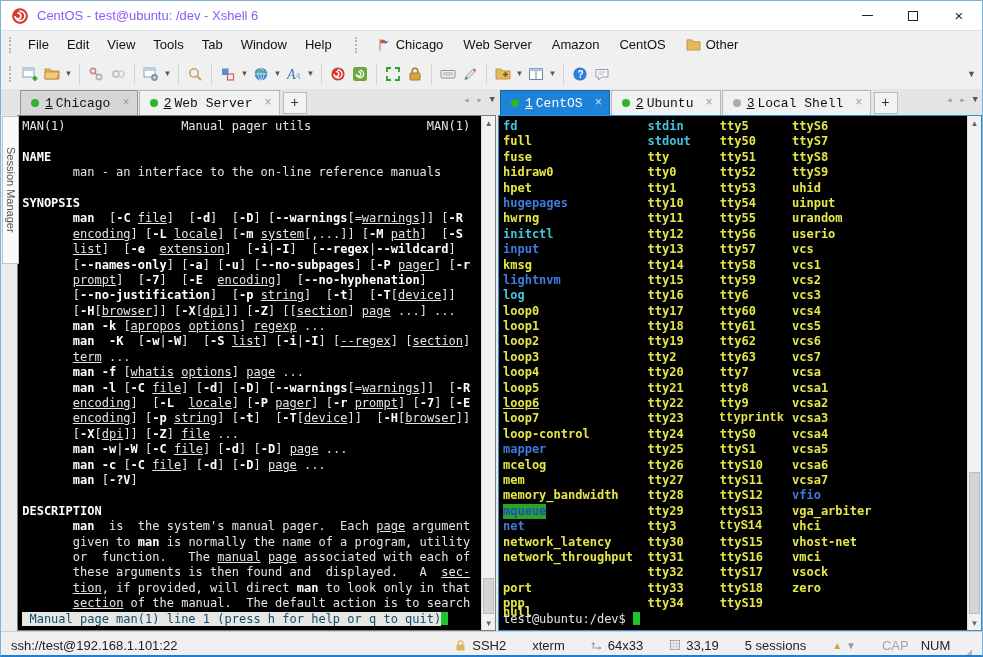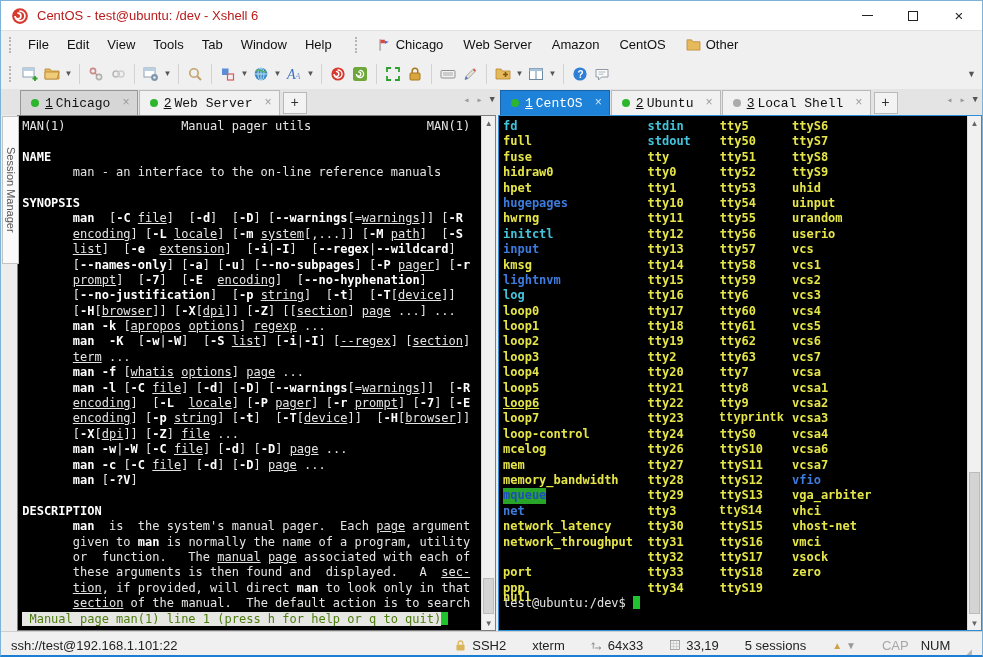--- a/index.html
+++ b/index.html
@@ -2,21 +2,21 @@
 <html><head>
 <meta charset="utf-8">
 <style>
   html,body{margin:0;padding:0;background:#9a9a9a;}
   *{box-sizing:border-box;}
   .win{width:983px;height:657px;background:#f0f0f0;border:1px solid #7fb2d9;border-bottom:2px solid #1a7fd4;
        font-family:"Liberation Sans",sans-serif;font-size:13px;color:#111;position:relative;overflow:hidden;}
   
   .titlebar{height:30px;background:#fff;display:flex;align-items:center;border-bottom:1px solid #e2e2e2;}
   .titlebar .logo{margin:0 8px 0 10px;display:flex;}
-  .title-text{flex:0 0 auto;font-size:13px;color:#b91c1c;}
+  .title-text{flex:0 0 auto;font-size:13px;color:#8b5cf6;}
   .title-spacer{flex:1;}
   .winbtn{width:46px;height:29px;display:flex;align-items:center;justify-content:center;color:#222;font-size:13px;}
   .minim-glyph{width:11px;height:1px;background:#222;display:block;}
   .maxim-glyph{width:10px;height:10px;border:1px solid #222;display:block;}
   .close-glyph{font-size:15px;line-height:1;}
   
   .menubar{height:27px;display:flex;align-items:center;background:#f0f0f0;padding-left:4px;}
   .gripper{width:6px;height:16px;border-left:2px dotted #b5b5b5;margin:0 4px;}
   .menu-item{padding:4px 9px;}
   .menu-sep{width:6px;height:16px;border-left:2px dotted #b5b5b5;margin:0 6px 0 14px;}
@@ -57,21 +57,21 @@
   .pane.rightpane{width:484px;border:1px solid #2b8fd8;background:#000;}
   .term{background:#000;color:#e4e4e4;font-family:"DejaVu Sans Mono",monospace;font-size:12px;line-height:15.4px;
         padding:3px 0 0 4px;overflow:hidden;}
   .term.left{width:463px;}
   .term.right{width:468px;}
   .tline{white-space:pre;height:15.4px;}
   .trow{position:relative;}
   .trow span{position:absolute;top:0;}
   .s-b{font-weight:bold;color:#fff;}
   .s-u{text-decoration:underline;}
-  .s-i{background:#e6e6e3;color:#4d7c0f;}
+  .s-i{background:#e6e6e3;color:#0c4a6e;}
   .s-y{color:#e5e54a;font-weight:bold;}
   .s-c{color:#43c4dc;font-weight:bold;}
   .s-l{color:#3d7bdd;font-weight:bold;}
   .s-g{color:#1d4fbc;font-weight:bold;background:#28a428;}
   .cursor{display:inline-block;width:7px;height:13px;background:#1fc32e;vertical-align:-2px;}
   
   .sbar{width:14px;background:#f1f1f1;position:relative;border-left:1px solid #dcdcdc;}
   .sbar .arr{position:absolute;left:0;width:13px;height:14px;color:#666;font-size:8px;display:flex;
              align-items:center;justify-content:center;}
   .sbar .arr.up{top:0;}
@@ -408,20 +408,21 @@
             <div class="tline trow"><span class="s-c" style="left: 0ch;">log</span><span class="s-y" style="left: 20ch;">tty16</span><span class="s-y" style="left: 30ch;">tty6</span><span class="s-y" style="left: 40ch;">vcs3</span></div>
             <div class="tline trow"><span class="s-y" style="left: 0ch;">loop0</span><span class="s-y" style="left: 20ch;">tty17</span><span class="s-y" style="left: 30ch;">tty60</span><span class="s-y" style="left: 40ch;">vcs4</span></div>
             <div class="tline trow"><span class="s-y" style="left: 0ch;">loop1</span><span class="s-y" style="left: 20ch;">tty18</span><span class="s-y" style="left: 30ch;">tty61</span><span class="s-y" style="left: 40ch;">vcs5</span></div>
             <div class="tline trow"><span class="s-y" style="left: 0ch;">loop2</span><span class="s-y" style="left: 20ch;">tty19</span><span class="s-y" style="left: 30ch;">tty62</span><span class="s-y" style="left: 40ch;">vcs6</span></div>
             <div class="tline trow"><span class="s-y" style="left: 0ch;">loop3</span><span class="s-y" style="left: 20ch;">tty2</span><span class="s-y" style="left: 30ch;">tty63</span><span class="s-y" style="left: 40ch;">vcs7</span></div>
             <div class="tline trow"><span class="s-y" style="left: 0ch;">loop4</span><span class="s-y" style="left: 20ch;">tty20</span><span class="s-y" style="left: 30ch;">tty7</span><span class="s-y" style="left: 40ch;">vcsa</span></div>
             <div class="tline trow"><span class="s-y" style="left: 0ch;">loop5</span><span class="s-y" style="left: 20ch;">tty21</span><span class="s-y" style="left: 30ch;">tty8</span><span class="s-y" style="left: 40ch;">vcsa1</span></div>
             <div class="tline trow"><span class="s-y" style="left: 0ch; text-decoration: underline;">loop6</span><span class="s-y" style="left: 20ch;">tty22</span><span class="s-y" style="left: 30ch;">tty9</span><span class="s-y" style="left: 40ch;">vcsa2</span></div>
             <div class="tline trow"><span class="s-y" style="left: 0ch;">loop7</span><span class="s-y" style="left: 20ch;">tty23</span><span class="s-y" style="left: 30ch; font-family: Liberation Mono, monospace;">ttyprintk</span><span class="s-y" style="left: 40ch;">vcsa3</span></div>
             <div class="tline trow"><span class="s-y" style="left: 0ch;">loop-control</span><span class="s-y" style="left: 20ch;">tty24</span><span class="s-y" style="left: 30ch;">ttyS0</span><span class="s-y" style="left: 40ch;">vcsa4</span></div>
+            <div class="tline trow"><span class="s-l" style="left: 0ch;">mapper</span><span class="s-y" style="left: 20ch;">tty25</span><span class="s-y" style="left: 30ch;">ttyS1</span><span class="s-y" style="left: 40ch;">vcsa5</span></div>
             <div class="tline trow"><span class="s-y" style="left: 0ch;">mcelog</span><span class="s-y" style="left: 20ch;">tty26</span><span class="s-y" style="left: 30ch;">ttyS10</span><span class="s-y" style="left: 40ch;">vcsa6</span></div>
             <div class="tline trow"><span class="s-y" style="left: 0ch;">mem</span><span class="s-y" style="left: 20ch;">tty27</span><span class="s-y" style="left: 30ch;">ttyS11</span><span class="s-y" style="left: 40ch;">vcsa7</span></div>
             <div class="tline trow"><span class="s-y" style="left: 0ch;">memory_bandwidth</span><span class="s-y" style="left: 20ch;">tty28</span><span class="s-y" style="left: 30ch;">ttyS12</span><span class="s-l" style="left: 40ch;">vfio</span></div>
             <div class="tline trow"><span class="s-g" style="left: 0ch; text-align: right;">mqueue</span><span class="s-y" style="left: 20ch;">tty29</span><span class="s-y" style="left: 30ch;">ttyS13</span><span class="s-y" style="left: 40ch;">vga_arbiter</span></div>
             <div class="tline trow"><span class="s-l" style="left: 0ch;">net</span><span class="s-y" style="left: 20ch;">tty3</span><span class="s-y" style="left: 30ch; font-family: Liberation Mono, monospace;">ttyS14</span><span class="s-y" style="left: 40ch;">vhci</span></div>
             <div class="tline trow"><span class="s-y" style="left: 0ch;">network_latency</span><span class="s-y" style="left: 20ch;">tty30</span><span class="s-y" style="left: 30ch;">ttyS15</span><span class="s-y" style="left: 40ch;">vhost-net</span></div>
             <div class="tline trow"><span class="s-y" style="left: 0ch;">network_throughput</span><span class="s-y" style="left: 20ch;">tty31</span><span class="s-y" style="left: 30ch;">ttyS16</span><span class="s-y" style="left: 40ch;">vmci</span></div>
             <div class="tline trow"><span class="s-y" style="left: 0ch; margin-top: 40px;">null</span><span class="s-y" style="left: 20ch;">tty32</span><span class="s-y" style="left: 30ch;">ttyS17</span><span class="s-y" style="left: 40ch;">vsock</span></div>
             <div class="tline trow"><span class="s-y" style="left: 0ch;">port</span><span class="s-y" style="left: 20ch;">tty33</span><span class="s-y" style="left: 30ch;">ttyS18</span><span class="s-y" style="left: 40ch;">zero</span></div>
             <div class="tline trow"><span class="s-y" style="left: 0ch;">ppp</span><span class="s-y" style="left: 20ch;">tty34</span><span class="s-y" style="left: 30ch;">ttyS19</span></div>

